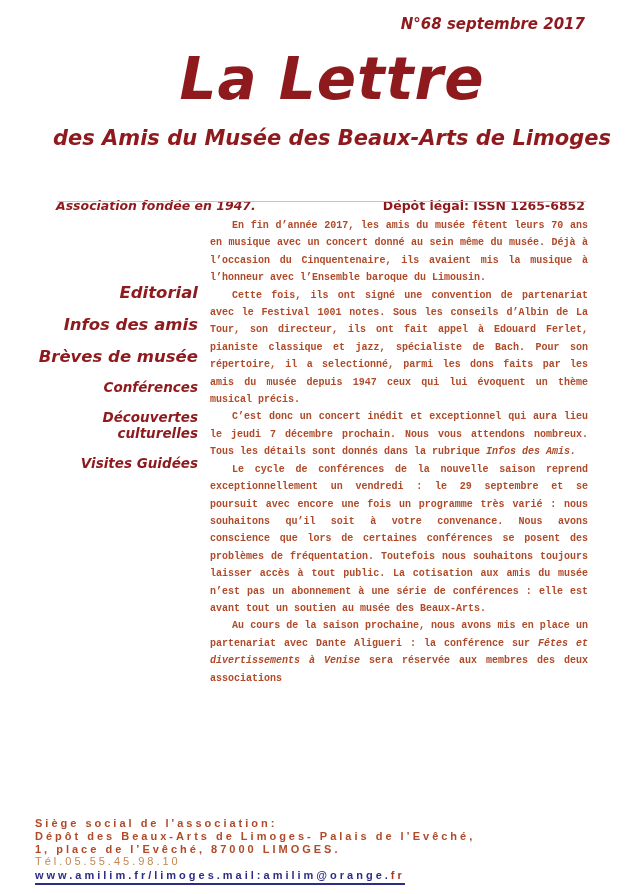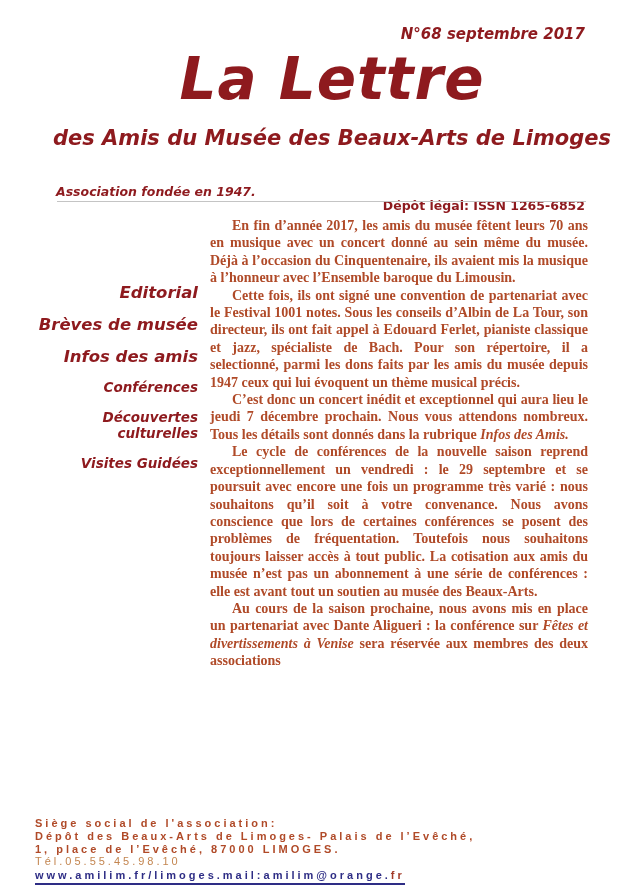--- a/index.html
+++ b/index.html
@@ -14,21 +14,21 @@
     width:632px;height:894px;
     background:#ffffff;
     font-family:"Liberation Sans", sans-serif;
     overflow:hidden;
     position:relative;
   }
   .page{position:absolute;inset:0;background:#fff;}
 
   
   .issue{
-    position:absolute;top:25px;right:47px;
+    position:absolute;top:15px;right:47px;
     font-family:"DejaVu Sans", sans-serif;
     font-weight:bold;font-style:italic;
     font-size:15px;color:var(--maroon);
   }
   .title{
     position:absolute;top:48px;left:0;width:100%;
     text-align:center;
     font-family:"DejaVu Sans", sans-serif;
     font-weight:bold;font-style:italic;
     font-size:58px;line-height:62px;
@@ -38,21 +38,21 @@
   }
   .subtitle{
     position:absolute;top:126px;left:0;width:100%;
     text-align:center;
     font-family:"DejaVu Sans", sans-serif;
     font-weight:bold;font-style:italic;
     font-size:21px;color:var(--maroon);padding-left:16px;
   }
   .meta-row{
     position:absolute;top:169px;left:56px;right:47px;
-    display:flex;justify-content:space-between;align-items:center;
+    display:flex;justify-content:space-between;align-items:flex-end;
   }
   .founded{
     font-family:"DejaVu Sans", sans-serif;
     font-weight:bold;font-style:italic;
     font-size:12.5px;color:var(--maroon);
   }
   .legal{
     font-family:"DejaVu Sans", sans-serif;
     font-weight:bold;
     font-size:12.5px;color:var(--maroon);margin-top:29px;
@@ -73,23 +73,23 @@
     color:var(--maroon);
     padding-left:24px;
   }
   .toc-item.large{font-size:16.5px;line-height:19px;margin-bottom:13px;}
   .toc-item.small{font-size:13.5px;line-height:16px;margin-bottom:14px;}
 
   
   .article{
     position:absolute;top:217px;left:210px;width:378px;
     color:var(--brick);
-    font-family:Liberation Serif, serif;
+    font-family:Liberation Mono, monospace;
     font-weight:bold;
-    font-size:14px;line-height:17.4px;
+    font-size:10px;line-height:17.4px;
     text-align:justify;
   }
   .article p{margin:0;text-indent:22px;}
   .article .it{font-style:italic;}
 
   
   .footer{
     position:absolute;left:35px;top:817px;width:560px;
     font-family:"Liberation Sans", sans-serif;
     font-weight:bold;
@@ -120,22 +120,22 @@
 
   <div class="meta-row">
     <span class="founded">Association fondée en 1947.</span>
     <span class="legal">Dépôt légal: ISSN 1265-6852</span>
   </div>
 
   <hr class="header-divider">
 
   <div class="toc">
       <div class="toc-item large">Editorial</div>
+      <div class="toc-item large">Infos des amis</div>
       <div class="toc-item large">Brèves de musée</div>
-      <div class="toc-item large">Infos des amis</div>
       <div class="toc-item small">Conférences</div>
       <div class="toc-item small">Découvertes culturelles</div>
       <div class="toc-item small">Visites Guidées</div>
     </div>
 
   <div class="article">
       <p><span>En fin d’année 2017, les amis du musée fêtent leurs 70 ans en musique avec un concert donné au sein même du musée.  Déjà à l’occasion du Cinquentenaire, ils avaient mis la musique à l’honneur avec l’Ensemble baroque du Limousin.</span></p>
       <p><span>Cette fois, ils ont signé une convention de partenariat avec le Festival 1001 notes. Sous les conseils d’Albin de La Tour, son directeur,  ils ont fait appel à Edouard Ferlet, pianiste classique et jazz, spécialiste de Bach. Pour son répertoire, il a selectionné, parmi les dons faits par les amis du musée depuis 1947 ceux qui lui évoquent un thème musical précis.</span></p>
       <p><span>C’est donc un concert inédit et exceptionnel qui aura lieu le jeudi 7 décembre prochain. Nous vous attendons nombreux. Tous les détails sont donnés dans la rubrique </span><span class="it">Infos des Amis.</span></p>
       <p><span>Le cycle de conférences de la nouvelle saison reprend exceptionnellement un vendredi : le 29 septembre et se poursuit avec encore une fois un programme très varié : nous souhaitons qu’il soit à votre convenance. Nous avons conscience que lors de certaines conférences se posent des problèmes de fréquentation. Toutefois nous souhaitons toujours laisser accès à tout public. La cotisation aux amis du musée n’est pas un abonnement à une série de conférences : elle est avant tout un soutien au musée des Beaux-Arts.</span></p>

